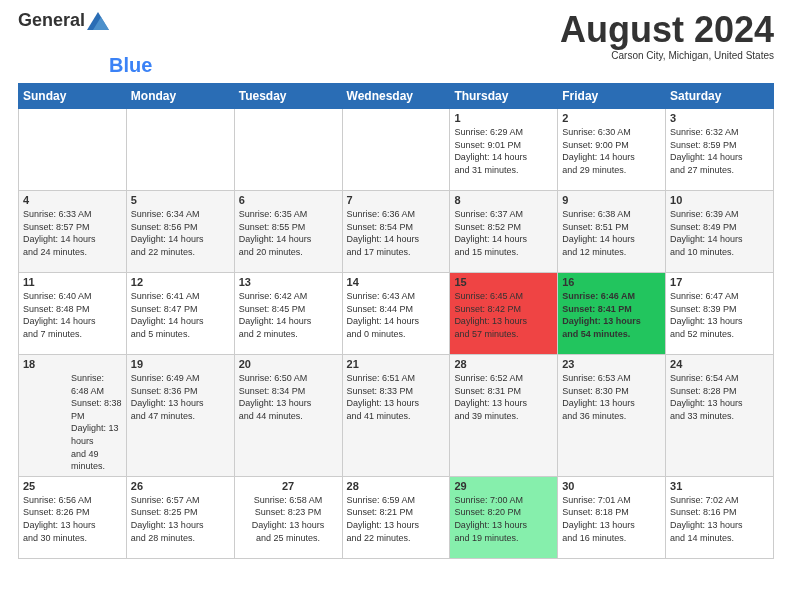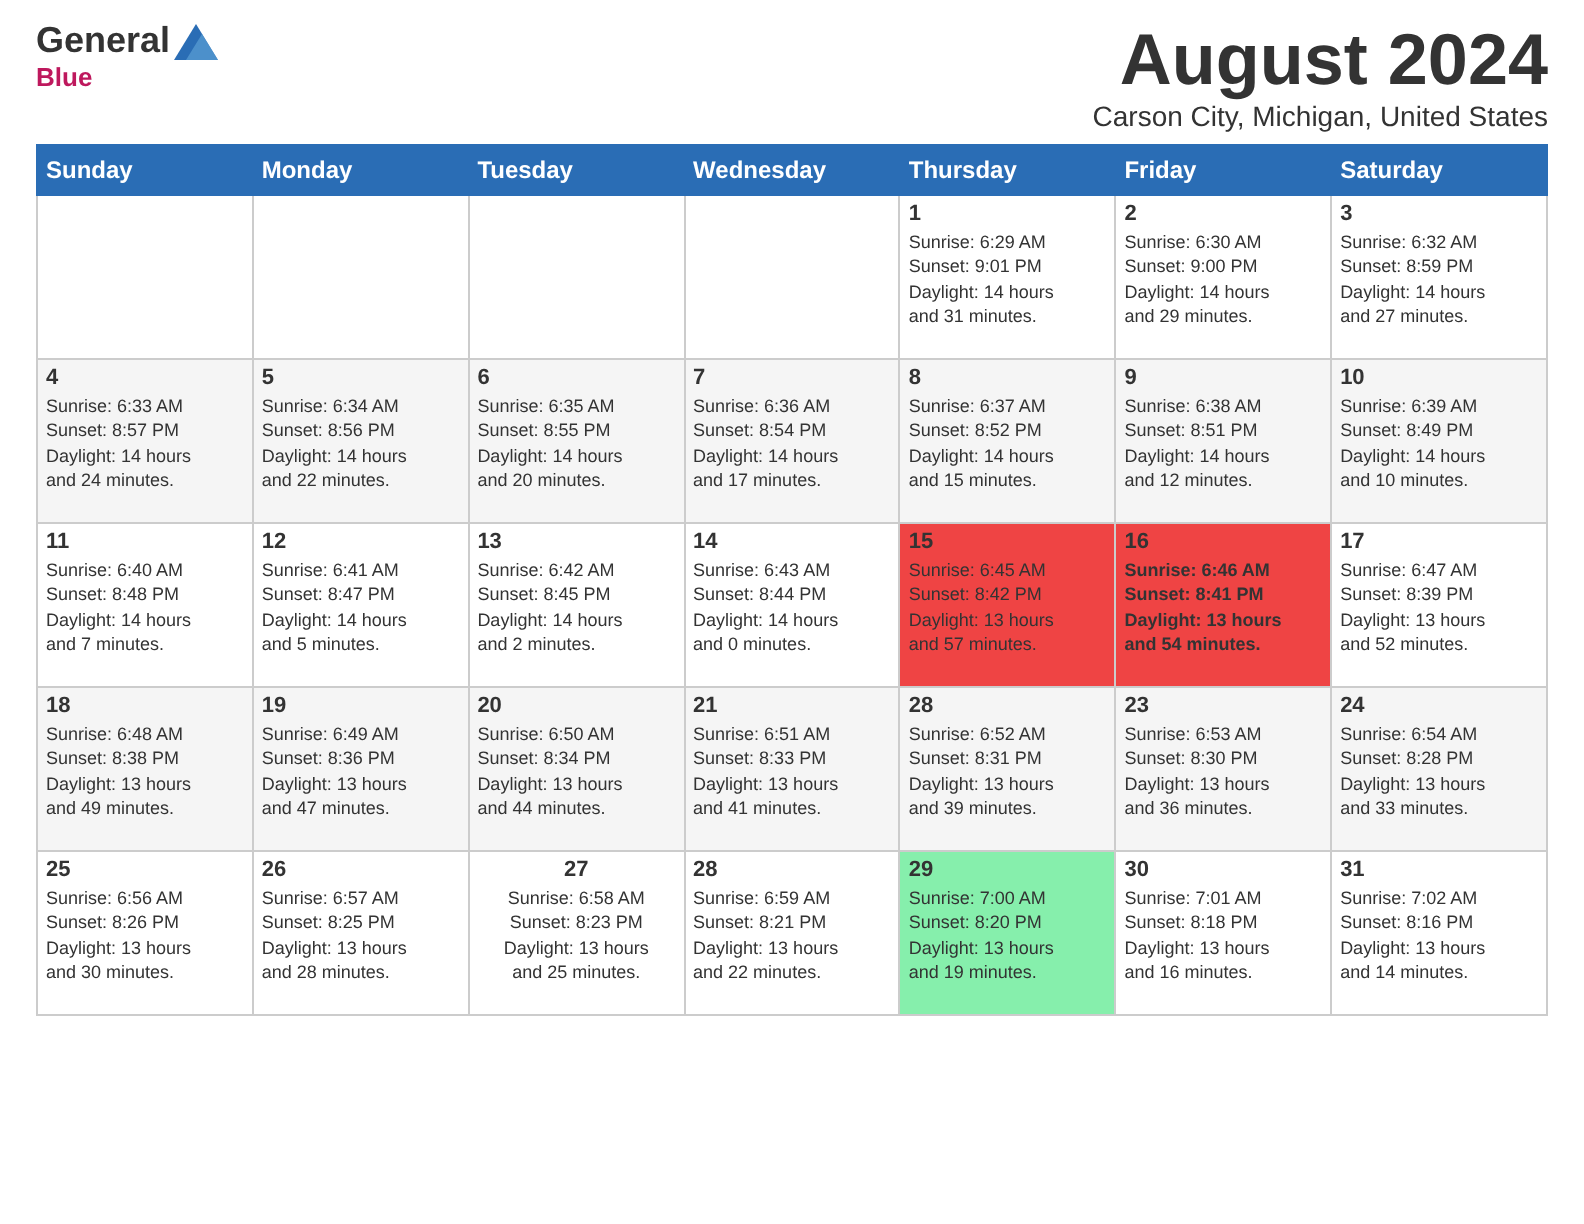--- a/index.html
+++ b/index.html
@@ -15,53 +15,54 @@
       padding: 10px 18px 8px 18px;
     }
     .header {
       display: flex;
       justify-content: space-between;
       align-items: flex-start;
       margin-bottom: 6px;
     }
     .logo {
       display: flex;
-      flex-direction: column;
+      flex-direction: row;
       align-items: flex-start;
     }
     .logo-text {
       display: flex;
       align-items: center;
     }
     .logo-general {
       font-size: 18px;
       font-weight: bold;
       color: #333;
     }
     .logo-blue {
-      font-size: 13px;
-      font-weight: bold;
-      color: #be185d;
+      font-size: 20px;
+      font-weight: bold;
+      color: #3b82f6;
+      margin-top: 44px;
     }
     .logo-icon {
       width: 22px;
       height: 18px;
       margin-left: 2px;
     }
     .title-area {
       text-align: right;
     }
     .month-title {
       font-size: 36px;
       font-weight: bold;
       color: #333;
       line-height: 1.1;
     }
     .subtitle {
-      font-size: 14px;
+      font-size: 10px;
       color: #333;
       font-weight: normal;
     }
     .calendar {
       width: 100%;
       border-collapse: collapse;
       table-layout: fixed;
     }
     .calendar th {
       background-color: #2a6db5;
@@ -244,39 +245,39 @@
 Daylight: 14 hours
 and 0 minutes.</div>
           </td>
           <td style="background: #ef4444;">
             <span class="day-num">15</span>
             <div class="day-info" style="white-space: pre-line;">Sunrise: 6:45 AM
 Sunset: 8:42 PM
 Daylight: 13 hours
 and 57 minutes.</div>
           </td>
-          <td style="background: #ef4444;">
+          <td style="background: #22c55e;">
             <span class="day-num">16</span>
             <div class="day-info" style="white-space: pre-line; font-weight: bold;">Sunrise: 6:46 AM
 Sunset: 8:41 PM
 Daylight: 13 hours
 and 54 minutes.</div>
           </td>
           <td style="background: rgb(255, 255, 255);">
             <span class="day-num">17</span>
             <div class="day-info" style="white-space: pre-line;">Sunrise: 6:47 AM
 Sunset: 8:39 PM
 Daylight: 13 hours
 and 52 minutes.</div>
           </td>
         </tr>
         <tr>
           <td style="background: rgb(245, 245, 245);">
             <span class="day-num">18</span>
-            <div class="day-info" style="white-space: pre-line;">Sunrise: 6:48 AM
+            <div class="day-info" style="white-space: pre-line; margin-left: 48px;">Sunrise: 6:48 AM
 Sunset: 8:38 PM
 Daylight: 13 hours
 and 49 minutes.</div>
           </td>
           <td style="background: rgb(245, 245, 245);">
             <span class="day-num">19</span>
             <div class="day-info" style="white-space: pre-line;">Sunrise: 6:49 AM
 Sunset: 8:36 PM
 Daylight: 13 hours
 and 47 minutes.</div>

